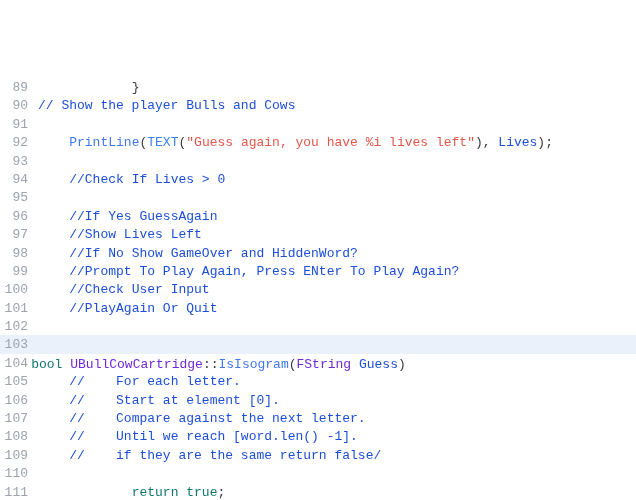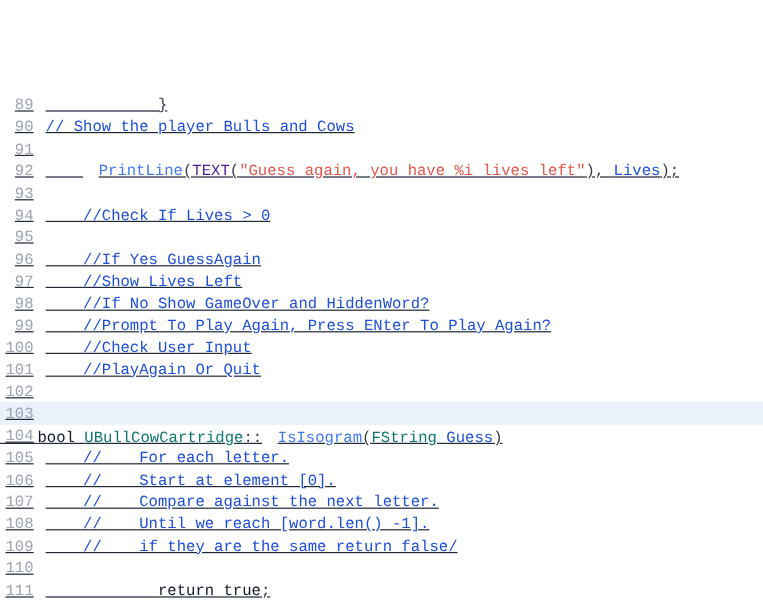--- a/index.html
+++ b/index.html
@@ -9,21 +9,20 @@
       background: #ffffff;
       color: #1f2937;
       line-height: 1.5;
       white-space: pre;
       overflow: hidden;
     }
     .editor {
       display: flex;
       flex-direction: column;
       width: 636px;
-      text-decoration: underline;
     }
     .line {
       display: flex;
       align-items: flex-start;
       height: 18.4px;
     }
     .line.highlighted {
       background: #eaf1fb;
       flex-direction: column;
     }
@@ -33,28 +32,28 @@
       color: #9ca3af;
       padding-right: 10px;
       flex-shrink: 0;
       user-select: none;
     }
     .code {
       flex: 1;
       color: #334155;
     }
     .tok-comment { color: #1d4ed8; }
-    .tok-keyword { color: #0f172a; }
-    .tok-func    { color: #4078f2; margin-left: 13px; }
-    .tok-type    { color: #0f766e; margin-top: 40px; }
+    .tok-keyword { color: #0f766e; }
+    .tok-func    { color: #4078f2; }
+    .tok-type    { color: #6d28d9; margin-top: 40px; }
     .tok-ident   { color: #1d4ed8; }
     .tok-string  { color: #e45649; }
     .tok-punct   { color: #383a42; }
     .tok-plain   { color: #383a42; }
-    .tok-macro   { color: #4c1d95; }
+    .tok-macro   { color: #3b82f6; }
   </style>
 </head>
 <body>
 
 
 
 <div class="editor" id="editor-root"><div class="line"><div class="gutter">89</div><div class="code"><span>            </span><span class="tok-punct">}</span></div></div><div class="line"><div class="gutter">90</div><div class="code"><span class="tok-comment">// Show the player Bulls and Cows</span></div></div><div class="line"><div class="gutter">91</div><div class="code"></div></div><div class="line"><div class="gutter">92</div><div class="code"><span>    </span><span class="tok-func">PrintLine</span><span class="tok-punct">(</span><span class="tok-macro">TEXT</span><span class="tok-punct">(</span><span class="tok-string">"Guess again, you have %i lives left"</span><span class="tok-punct">), </span><span class="tok-ident">Lives</span><span class="tok-punct">);</span></div></div><div class="line"><div class="gutter">93</div><div class="code"></div></div><div class="line"><div class="gutter">94</div><div class="code"><span>    </span><span class="tok-comment">//Check If Lives &gt; 0</span></div></div><div class="line"><div class="gutter">95</div><div class="code"></div></div><div class="line"><div class="gutter">96</div><div class="code"><span>    </span><span class="tok-comment">//If Yes GuessAgain</span></div></div><div class="line"><div class="gutter">97</div><div class="code"><span>    </span><span class="tok-comment">//Show Lives Left</span></div></div><div class="line"><div class="gutter">98</div><div class="code"><span>    </span><span class="tok-comment">//If No Show GameOver and HiddenWord?</span></div></div><div class="line"><div class="gutter">99</div><div class="code"><span>    </span><span class="tok-comment">//Prompt To Play Again, Press ENter To Play Again?</span></div></div><div class="line"><div class="gutter">100</div><div class="code"><span>    </span><span class="tok-comment">//Check User Input</span></div></div><div class="line"><div class="gutter">101</div><div class="code"><span>    </span><span class="tok-comment">//PlayAgain Or Quit</span></div></div><div class="line"><div class="gutter">102</div><div class="code"></div></div><div class="line highlighted"><div class="gutter">103</div><div class="code"><span>    </span><span class="tok-keyword">bool</span><span class="tok-plain"> </span><span class="tok-type">UBullCowCartridge</span><span class="tok-punct">::</span><span class="tok-func">IsIsogram</span><span class="tok-punct">(</span><span class="tok-type">FString</span><span class="tok-plain"> </span><span class="tok-ident">Guess</span><span class="tok-punct">)</span></div></div><div class="line"><div class="gutter">104</div><div class="code"></div></div><div class="line"><div class="gutter">105</div><div class="code"><span>    </span><span class="tok-comment">//    For each letter.</span></div></div><div class="line"><div class="gutter">106</div><div class="code"><span>    </span><span class="tok-comment">//    Start at element [0].</span></div></div><div class="line"><div class="gutter">107</div><div class="code"><span>    </span><span class="tok-comment">//    Compare against the next letter.</span></div></div><div class="line"><div class="gutter">108</div><div class="code"><span>    </span><span class="tok-comment">//    Until we reach [word.len() -1].</span></div></div><div class="line"><div class="gutter">109</div><div class="code"><span>    </span><span class="tok-comment">//    if they are the same return false/</span></div></div><div class="line"><div class="gutter">110</div><div class="code"></div></div><div class="line"><div class="gutter">111</div><div class="code"><span>            </span><span class="tok-keyword">return</span><span class="tok-plain"> </span><span class="tok-keyword">true</span><span class="tok-punct">;</span></div></div></div>
 
 
 

